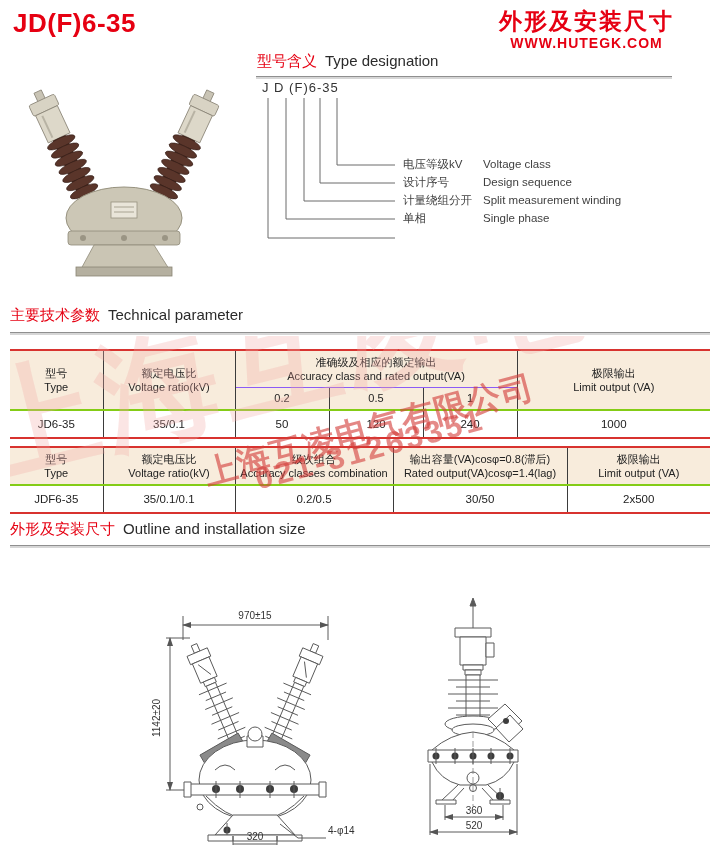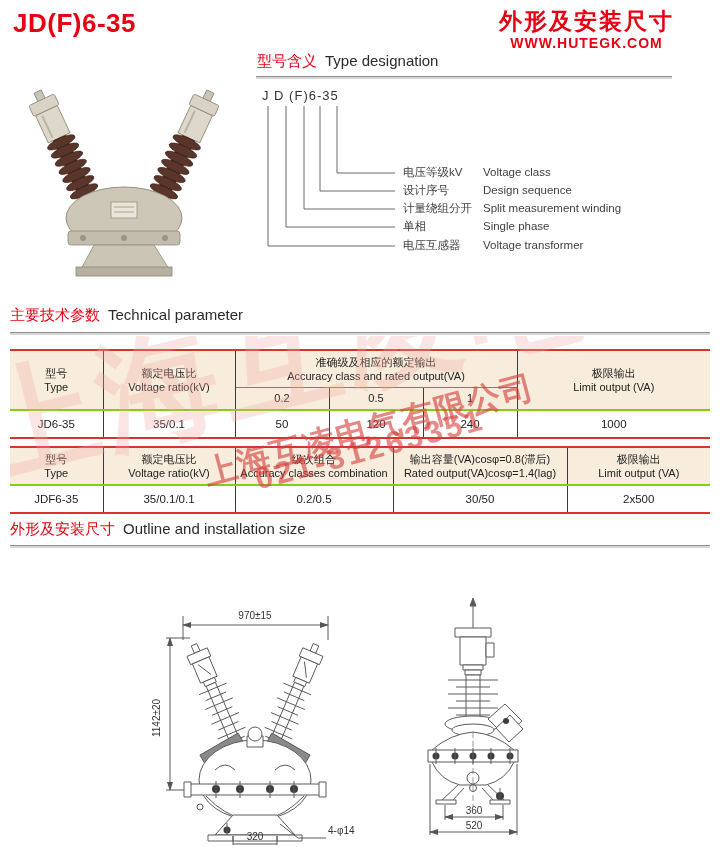--- a/index.html
+++ b/index.html
@@ -84,36 +84,35 @@
     <circle cx="137" cy="166" r="3" fill="#9a9584"></circle>
   <polygon points="66,173 126,173 141,197 53,197" fill="#cac5b4" stroke="#8f8a78" stroke-width="0.8"></polygon>
   <rect x="48" y="195" width="96" height="9" fill="#b5b0a0" stroke="#8a8574" stroke-width="0.8"></rect>
 </svg>
 
 <div class="abs sec" style="left:257px;top:52px;">
   <span class="zh">型号含义</span><span class="en">Type designation</span>
 </div>
 <div class="abs rule" style="left:256px;top:76px;width:416px;"></div>
 
-<div class="abs" style="left:258px;top:88px;width:452px;height:172px;">
+<div class="abs" style="left:258px;top:80px;width:452px;height:172px;">
   <div class="desig-code" style="position:absolute;left:4px;top:0;">J D (F)6-35</div>
   <svg width="452" height="172" viewBox="0 0 452 172" style="position:absolute;left:0;top:0;">
     <g stroke="#6b6b6b" stroke-width="1" fill="none">
       <polyline points="79,18 79,85 137,85"></polyline>
       <polyline points="62,18 62,103 137,103"></polyline>
       <polyline points="46,18 46,121 137,121"></polyline>
       <polyline points="28,18 28,139 137,139"></polyline>
       <polyline points="10,18 10,158 137,158"></polyline>
     </g>
   </svg>
   <div class="desig-row" style="left:145px;top:77px;"><span class="zh">电压等级kV</span><span class="en">Voltage class</span></div>
   <div class="desig-row" style="left:145px;top:113px;"><span class="zh">计量绕组分开</span><span class="en">Split measurement winding</span></div>
   <div class="desig-row" style="left:145px;top:95px;"><span class="zh">设计序号</span><span class="en">Design sequence</span></div>
   <div class="desig-row" style="left:145px;top:131px;"><span class="zh">单相</span><span class="en">Single phase</span></div>
-  <div class="desig-row" style="left:145px;top:150px;"><span class="zh">电压互感器</span><span class="en">Voltage transformer</span></div>
 </div>
 
 <div class="abs sec" style="left:10px;top:306px;">
   <span class="zh">主要技术参数</span><span class="en">Technical parameter</span>
 </div>
 <div class="abs rule" style="left:10px;top:332px;width:700px;"></div>
 
 <table class="ptable abs" style="left:10px;top:349px;">
   <colgroup>
       <col style="width:93px">

